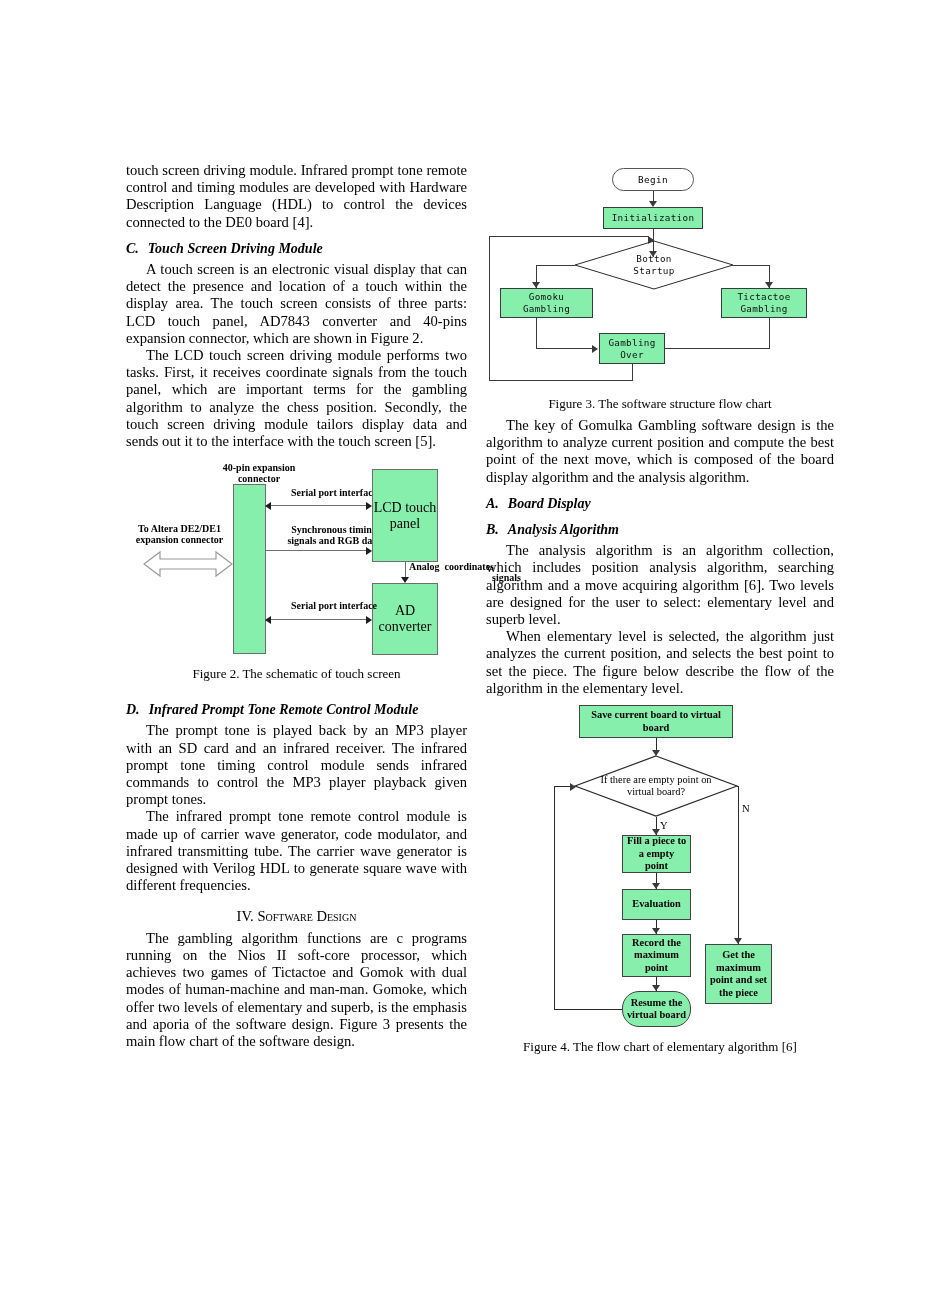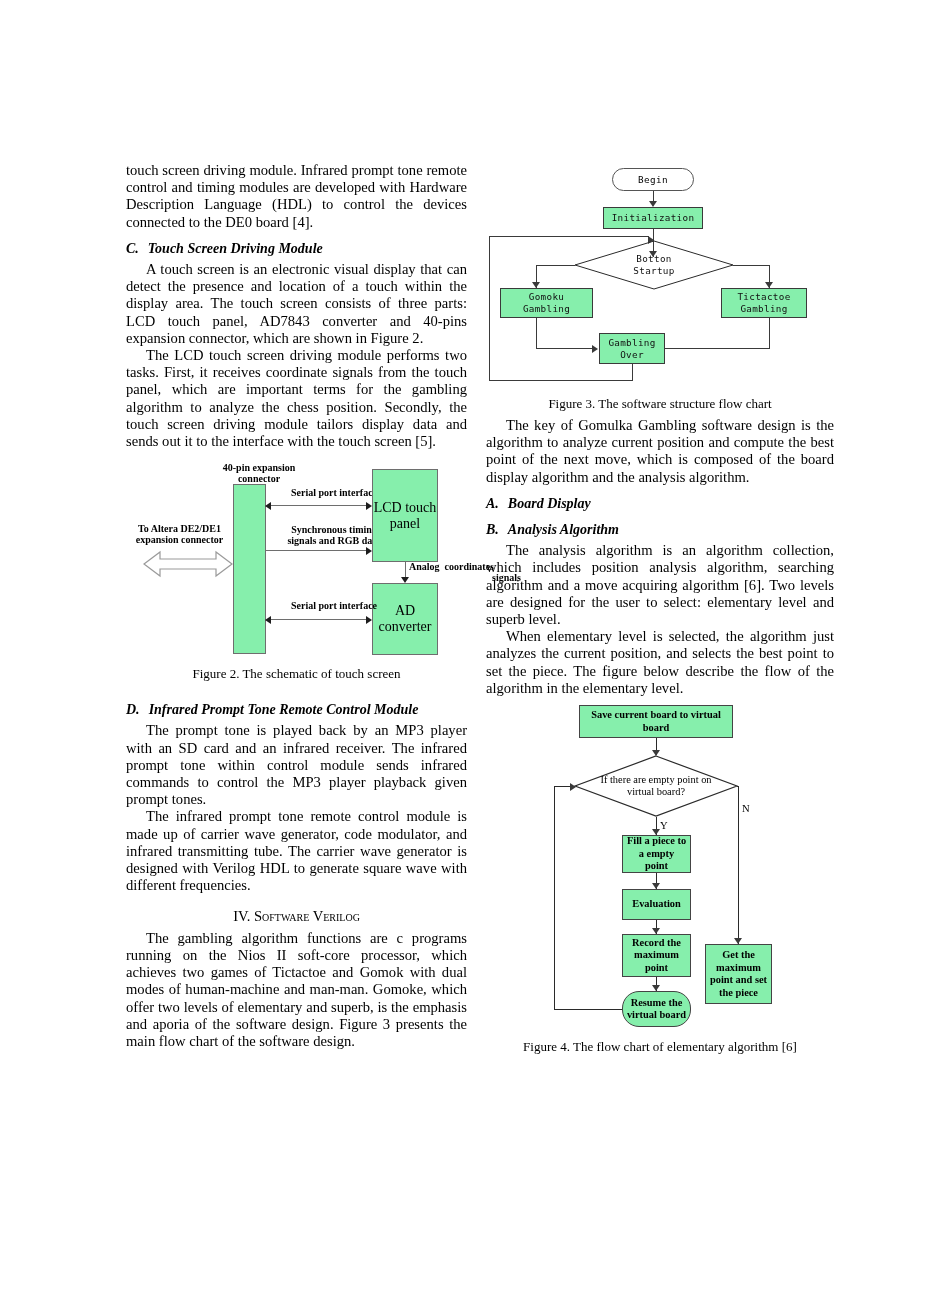--- a/index.html
+++ b/index.html
@@ -233,25 +233,25 @@
       <div class="ar ar-l" style="left:139px; top:155.5px;"></div>
       <div class="ar ar-r" style="left:240px; top:155.5px;"></div>
 
       <p class="figcap" style="position:absolute; left:0; top:200px; width:341px;">Figure 2. The schematic of touch screen</p>
     </div>
 
     <h3 class="subhead" style="margin-top:19px;">
       <span class="lbl">D.</span><span class="gap"></span><span>Infrared Prompt Tone Remote Control Module</span>
     </h3>
 
-    <p class="body">The prompt tone is played back by an MP3 player with an SD card and an infrared receiver. The infrared prompt tone within control module sends infrared commands to control the MP3 player playback given prompt tones.</p>
+    <p class="body">The prompt tone is played back by an MP3 player with an SD card and an infrared receiver. The infrared prompt tone timing control module sends infrared commands to control the MP3 player playback given prompt tones.</p>
 
     <p class="body">The infrared prompt tone remote control module is made up of carrier wave generator, code modulator, and infrared transmitting tube. The carrier wave generator is designed with Verilog HDL to generate square wave with different frequencies.</p>
 
-    <h2 class="sechead">IV. Software Verilog</h2>
+    <h2 class="sechead">IV. Software Design</h2>
 
     <p class="body">The gambling algorithm functions are c programs running on the Nios II soft-core processor, which achieves two games of Tictactoe and Gomok with dual modes of human-machine and man-man. Gomoke, which offer two levels of elementary and superb, is the emphasis and aporia of the software design. Figure 3 presents the main flow chart of the software design.</p>
   </div>
 
   <div class="col col-right">
 
     <div class="fig" id="fig3">
 
       <div class="term" style="left:126px; top:6px; width:82px; height:23px;">Begin</div>
 

